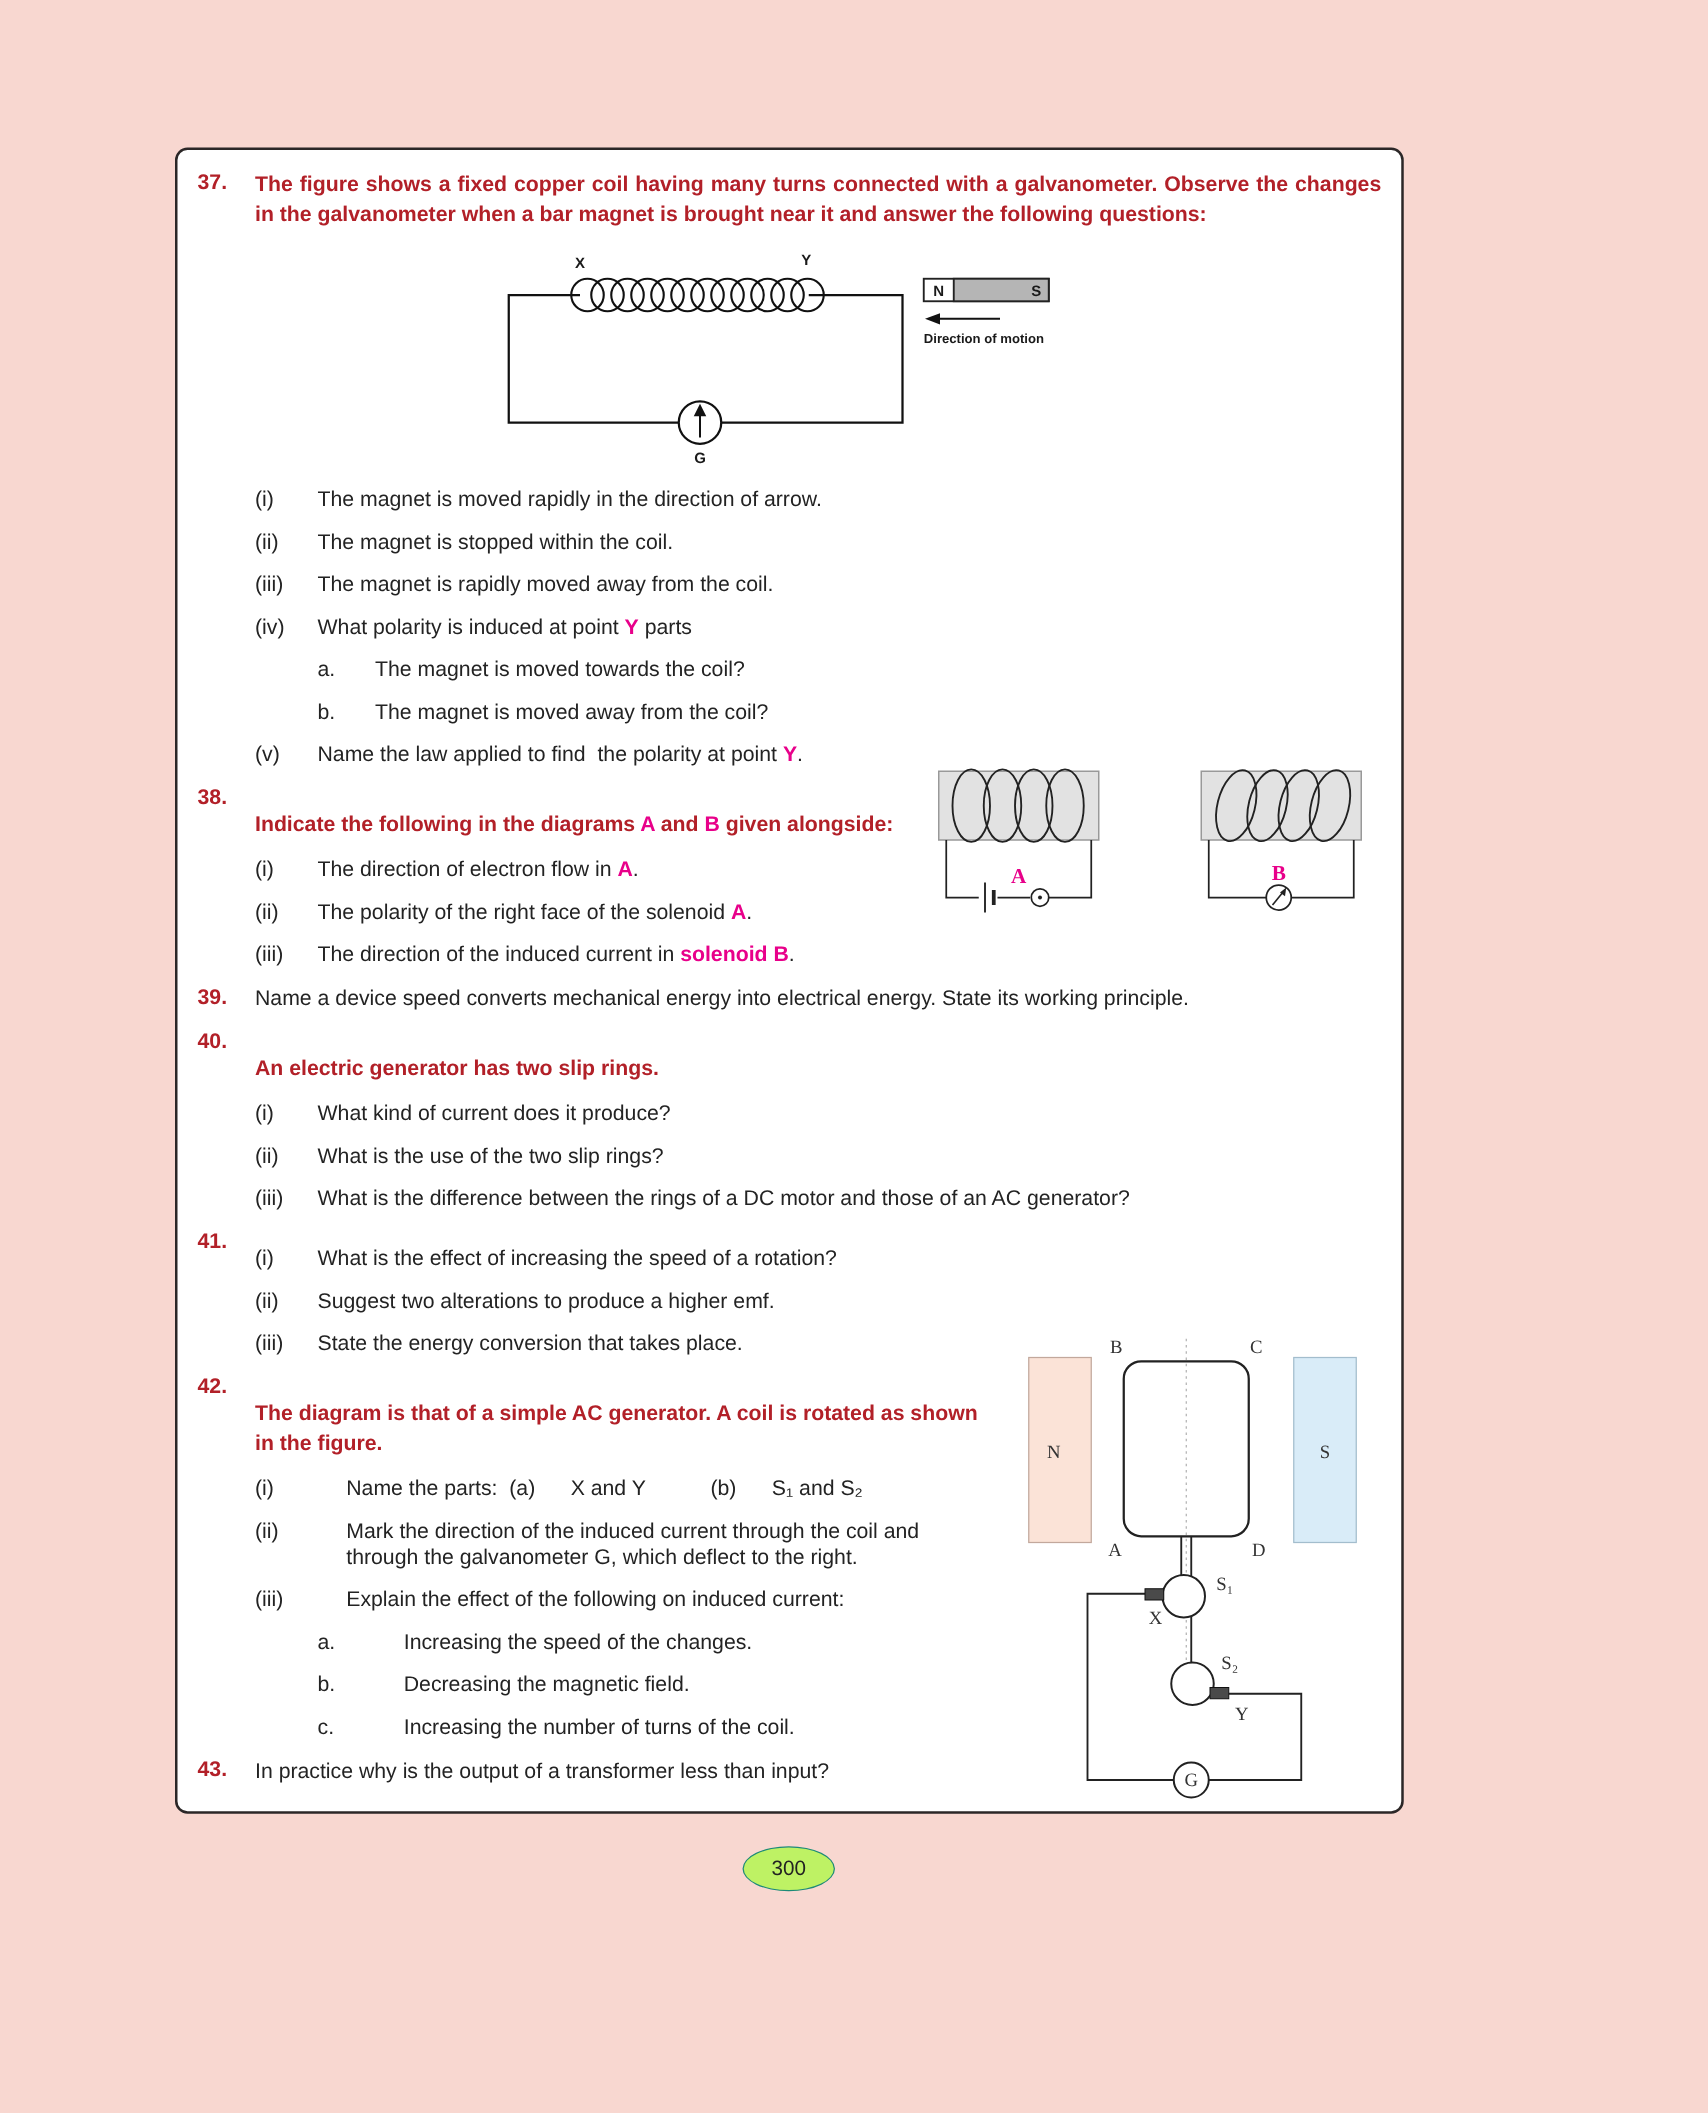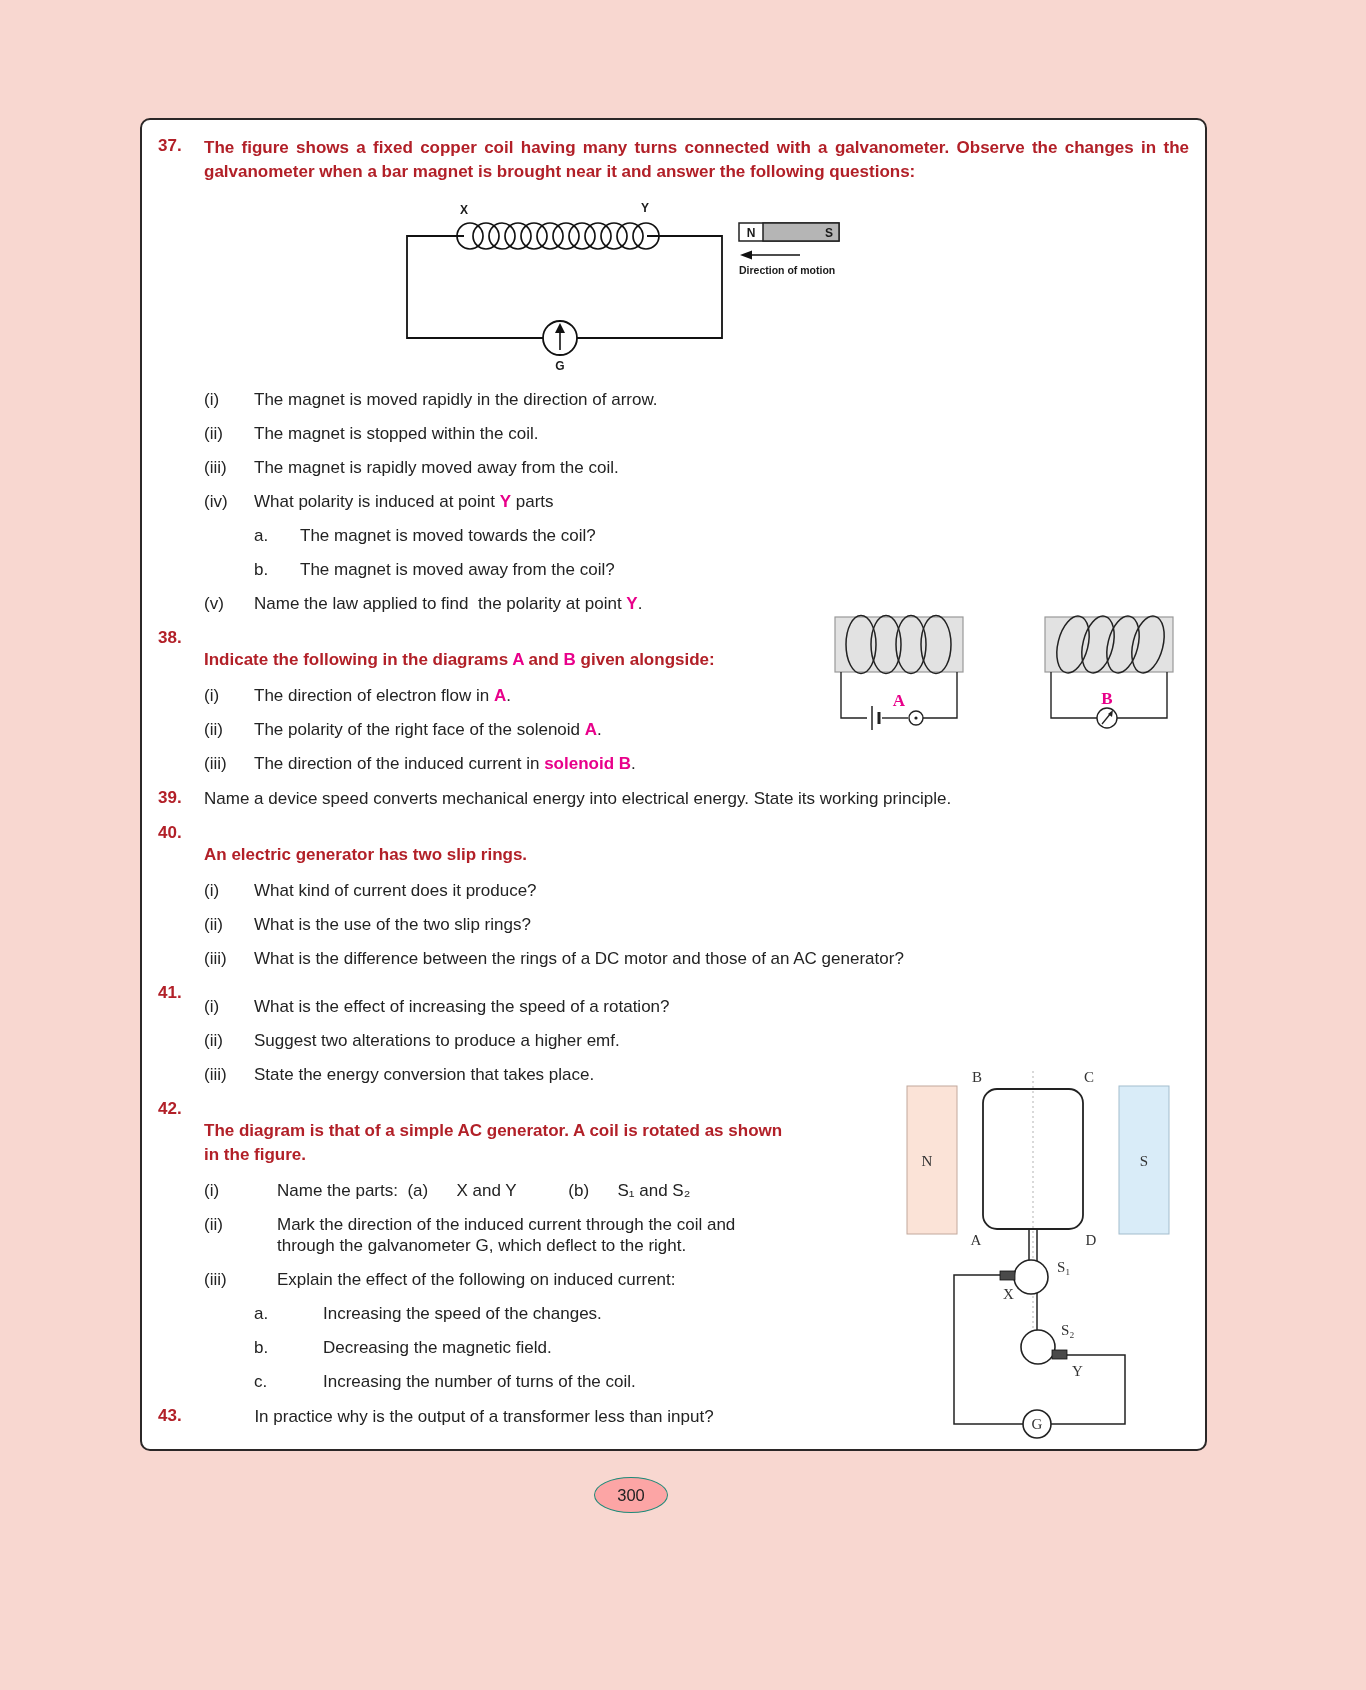--- a/index.html
+++ b/index.html
@@ -5,21 +5,21 @@
   html,body{margin:0;padding:0;}
   body{
     width:1366px;height:1690px;
     background:#f8d7d0;
     font-family:"Liberation Sans",sans-serif;
     font-size:17px;color:#232323;
     overflow:hidden;
   }
   .page-box{
     box-sizing:border-box;
-    width:1067px;
+    width:983px;
     margin:118px 0 0 140px;
     background:#ffffff;
     border:2.5px solid #2b2727;
     border-radius:10px;
     padding:16px 16px 22px 16px;
     position:relative;
   }
   .q{display:flex;margin-top:14px;}
   .q:first-child{margin-top:0;}
   .qnum{flex:0 0 46px;font-weight:bold;color:#b22028;}
@@ -41,21 +41,21 @@
   .q42 .tx{max-width:505px;margin-left:23px;}
   .diag42{position:absolute;top:-30px;right:-8px;}
   .dlabel{font-weight:bold;font-size:12px;font-family:"Liberation Sans",sans-serif;fill:#1a1a1a;}
   .slabel{font-family:"Liberation Serif",serif;font-size:15px;fill:#333;}
   .ablabel{font-family:"Liberation Serif",serif;font-size:17px;font-weight:bold;fill:#e8008a;}
   .caption{font-weight:bold;font-size:10.5px;font-family:"Liberation Sans",sans-serif;fill:#1a1a1a;}
   .page-num{
     box-sizing:border-box;
     width:74px;height:36px;
     margin:26px 0 0 594px;
-    background:#fca5a5;
+    background:#bef264;
     border:1.6px solid #1d8a78;
     border-radius:50%;
     display:flex;align-items:center;justify-content:center;
     font-size:16.5px;color:#222;
   }
 </style>
 </head>
 <body>
 
 <div class="page-box">
@@ -282,21 +282,21 @@
         <text x="175" y="307" class="slabel">Y</text>
         <circle cx="140" cy="355" r="14" fill="#fff" stroke="#222" stroke-width="1.6"></circle>
         <text x="140" y="360" text-anchor="middle" class="slabel">G</text>
       </svg>
     </div>
   </div>
 
   <div class="q">
     <span class="qnum">43.</span>
     <div class="qbody">
-      <div class="plain" style="max-width:560px;text-align:center;">In practice why is the output of a transformer less than input?</div>
+      <div class="plain" style="max-width:560px;">In practice why is the output of a transformer less than input?</div>
     </div>
   </div>
 
 </div>
 
 <div class="page-num">
   <span>300</span>
 </div>
 
 </body></html>

